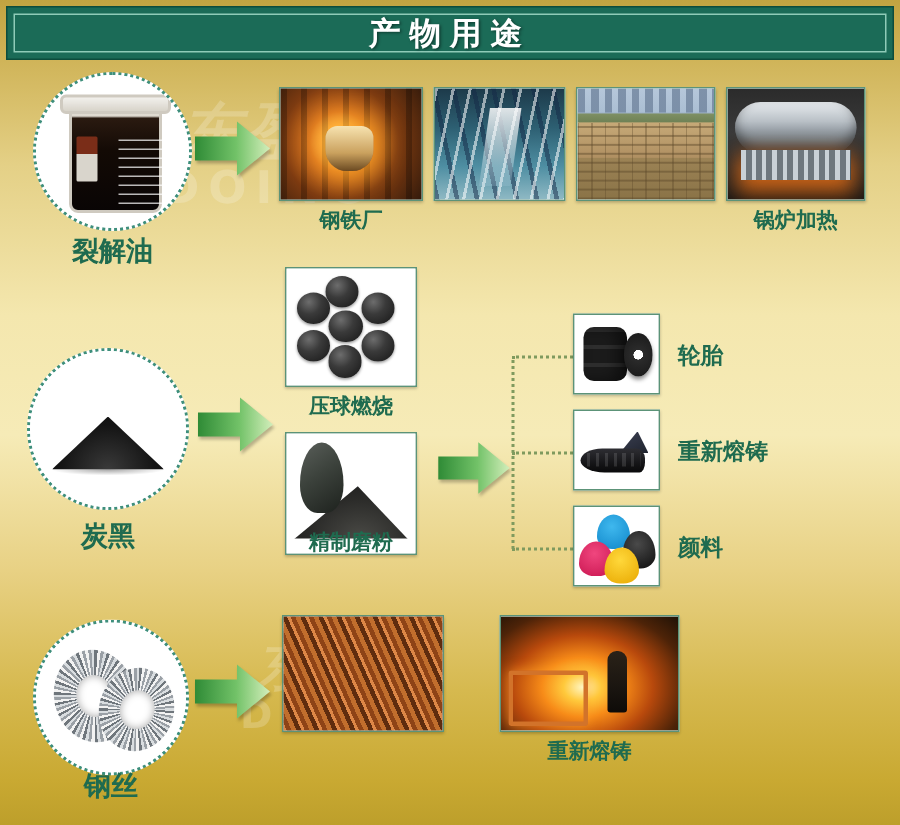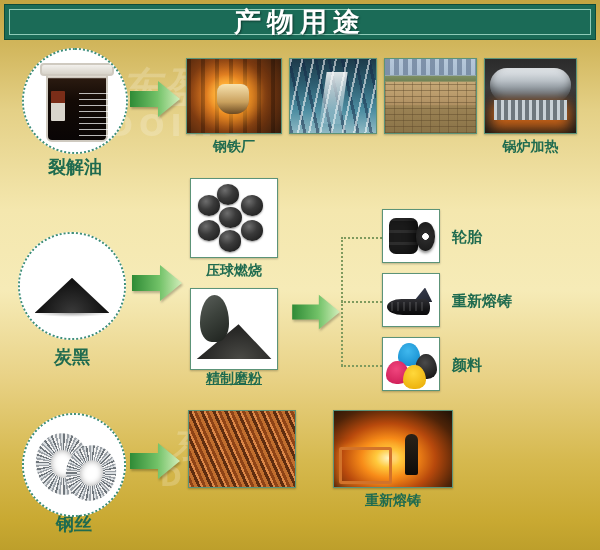--- a/index.html
+++ b/index.html
@@ -65,21 +65,21 @@
     left: 4px;
     top: 4px;
     right: 4px;
     bottom: 4px;
     border: 1px solid #8fcbb8;
     pointer-events: none;
   }
   .header-title {
     position: relative;
     color: #ffffff;
-    font-size: 27px;
+    font-size: 21px;
     font-weight: bold;
     letter-spacing: 6px;
     font-family: "DejaVu Serif", "Liberation Serif", serif;
     text-shadow: 1px 1px 2px rgba(0,0,0,0.45);
   }
 
   
   .circle-photo {
     position: absolute;
     border-radius: 50%;
@@ -471,21 +471,21 @@
     </div>
   </div>
   <div class="caption cap-sub" style="left:186px; top:262px; width:96px;">压球燃烧</div>
 
   <div class="panel" style="left:190px; top:288px; width:88px; height:82px;">
     <div class="art art-powder">
       <div class="powder-cone"></div>
       <div class="powder-lump"></div>
     </div>
   </div>
-  <div class="caption cap-sub" style="left:186px; top:370px; width:96px;text-decoration:underline;">精制磨粉</div>
+  <div class="caption cap-sub" style="left:186px; top:353px; width:96px;">精制磨粉</div>
 
   <svg class="arrow" style="left:290px; top:292px;" width="52" height="40" viewBox="0 0 54 42">
     <defs>
       <linearGradient id="ag3" x1="0" y1="0" x2="1" y2="0">
         <stop offset="0%" stop-color="#2f8b36"></stop>
         <stop offset="55%" stop-color="#72c268"></stop>
         <stop offset="100%" stop-color="#d3eebb"></stop>
       </linearGradient>
     </defs>
     <path d="M2,13 L30,13 L30,3 L52,21 L30,39 L30,29 L2,29 Z" fill="url(#ag3)"></path>

